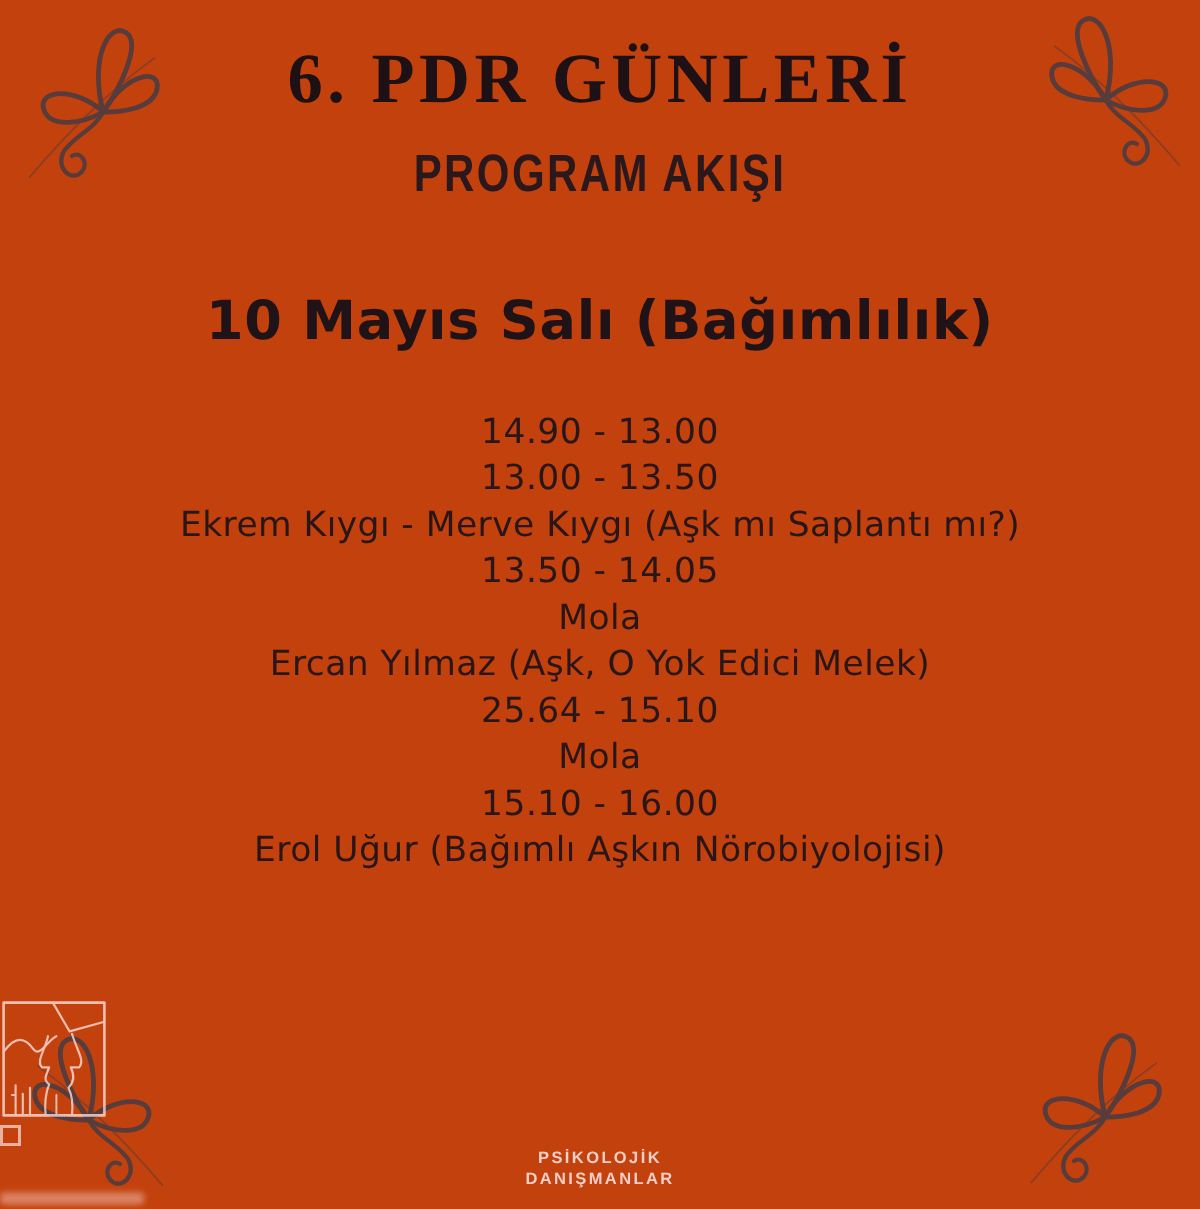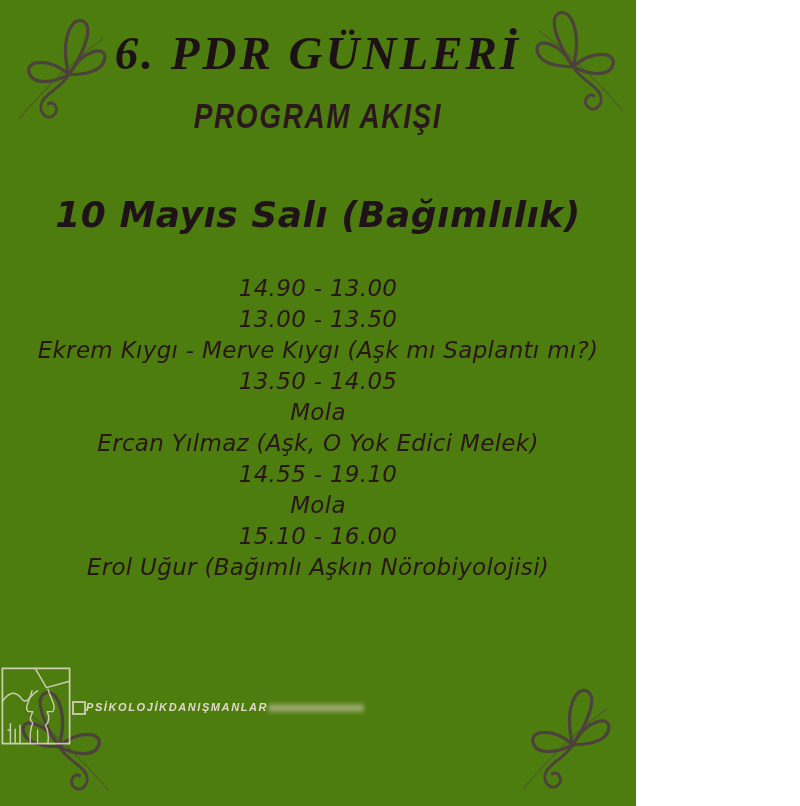--- a/index.html
+++ b/index.html
@@ -1,24 +1,23 @@
 <!DOCTYPE html>
 <html><head>
 <meta charset="utf-8">
 <style>
   html,body{margin:0;padding:0;}
   .poster{
     position:relative;
-    width:636px;height:806px;
-    background:#4d7c0f;
+    width:800px;height:806px;
+    background:#c2410c;
     overflow:hidden;
     font-family:"DejaVu Sans", sans-serif;
     color:#241419;
     text-align:center;
-    font-style:italic;
   }
   
   .flourish{position:absolute;width:104px;height:114px;opacity:.92;}
   .flourish svg{width:100%;height:100%;}
   .fl-tl{left:14px;top:12px;}
   .fl-tr{right:8px;top:4px;transform:scaleX(-1);}
   .fl-bl{left:10px;bottom:8px;transform:scaleX(-1);}
   .fl-br{right:14px;bottom:10px;}
   
   .title{
@@ -54,21 +53,21 @@
     line-height:31px;
     letter-spacing:.3px;
     color:#291619;
   }
   .session-time,.session-title{white-space:nowrap;}
   
   .footer{
     position:absolute;
     left:0;right:0;
     top:666px;
-    display:flex;flex-direction:row;align-items:center;
+    display:flex;flex-direction:column;
   }
   .logo-mark{width:72px;height:80px;opacity:.72;}
   .logo-small-square{
     width:10px;height:10px;
     border:2px solid rgba(255,238,240,.65);
     margin-top:4px;
   }
   .logo-line{
     font-family:"Liberation Sans",sans-serif;
     font-weight:700;
@@ -135,21 +134,21 @@
 
   <main>
     <h2 class="day-heading">10 Mayıs Salı (Bağımlılık)</h2>
     <div class="schedule">
       <div class="session-time">14.90 - 13.00</div>
       <div class="session-time">13.00 - 13.50</div>
       <div class="session-title">Ekrem Kıygı - Merve Kıygı (Aşk mı Saplantı mı?)</div>
       <div class="session-time">13.50 - 14.05</div>
       <div class="session-title">Mola</div>
       <div class="session-title">Ercan Yılmaz (Aşk, O Yok Edici Melek)</div>
-      <div class="session-time">14.55 - 19.10</div>
+      <div class="session-time">25.64 - 15.10</div>
       <div class="session-title">Mola</div>
       <div class="session-time">15.10 - 16.00</div>
       <div class="session-title">Erol Uğur (Bağımlı Aşkın Nörobiyolojisi)</div>
     </div>
   </main>
 
   <footer class="footer">
     <svg class="logo-mark" viewBox="0 0 90 100" fill="none" stroke="#ffeef0" stroke-width="2.2" stroke-linecap="round" stroke-linejoin="round">
       <path d="M3,3 H87 V97 H3 Z"></path>
       <path d="M44,3 L58,27 L87,19" stroke-width="1.8"></path>

